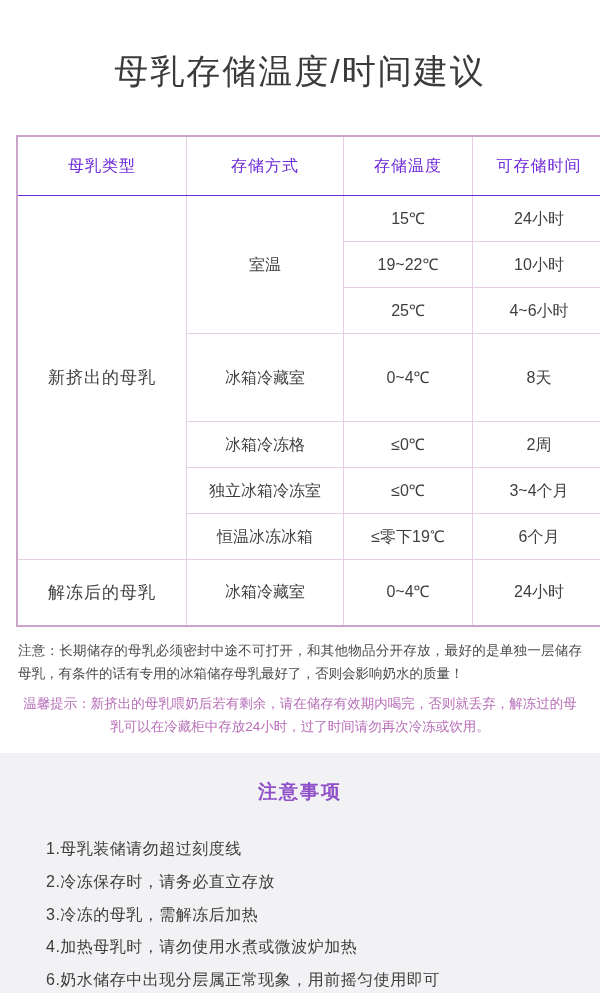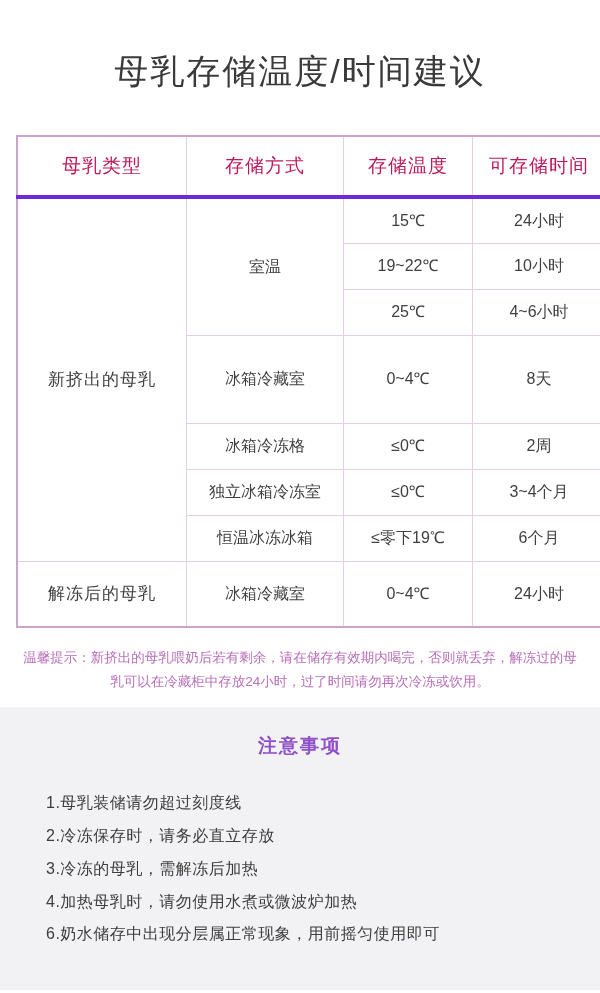--- a/index.html
+++ b/index.html
@@ -43,24 +43,24 @@
   }
   table.storage td {
     border: 1px solid #e6cfe4;
     text-align: center;
     vertical-align: middle;
     padding: 6px 2px;
     line-height: 1.5;
   }
   table.storage tr.header td {
     border-top: 2px solid #cba3cd;
-    border-bottom: 4px solid #6d28d9;
-    font-size: 19px;
+    border-bottom: 1px solid #6d28d9;
+    font-size: 16px;
     height: 46px;
-    color: #be185d;
+    color: #6d28d9;
     letter-spacing: 1px;
   }
   table.storage tr.header td.c0 { border-left: 2px solid #cba3cd; }
   table.storage tr.header td.c3 { border-right: 2px solid #cba3cd; }
   td.colA { width: 164px; }
   td.colB { width: 152px; }
   td.colC { width: 124px; }
   td.colD { width: 128px; }
   td.rowlabel {
     font-size: 17px;
@@ -166,20 +166,21 @@
           <td class="colA rowlabel">解冻后的母乳</td>
           <td class="colB">冰箱冷藏室</td>
           <td class="colC">0~4℃</td>
           <td class="colD lastcol">24小时</td>
         </tr>
       </tbody>
     </table>
   </div>
 
   <div class="notes">
+    <p>注意：长期储存的母乳必须密封中途不可打开，和其他物品分开存放，最好的是单独一层储存母乳，有条件的话有专用的冰箱储存母乳最好了，否则会影响奶水的质量！</p>
     <p class="tip">温馨提示：新挤出的母乳喂奶后若有剩余，请在储存有效期内喝完，否则就丢弃，解冻过的母乳可以在冷藏柜中存放24小时，过了时间请勿再次冷冻或饮用。</p>
   </div>
 
   <div class="lower">
     <h2>注意事项</h2>
     <ol class="tips">
       <li>1.母乳装储请勿超过刻度线</li>
       <li>2.冷冻保存时，请务必直立存放</li>
       <li>3.冷冻的母乳，需解冻后加热</li>
       <li>4.加热母乳时，请勿使用水煮或微波炉加热</li>

